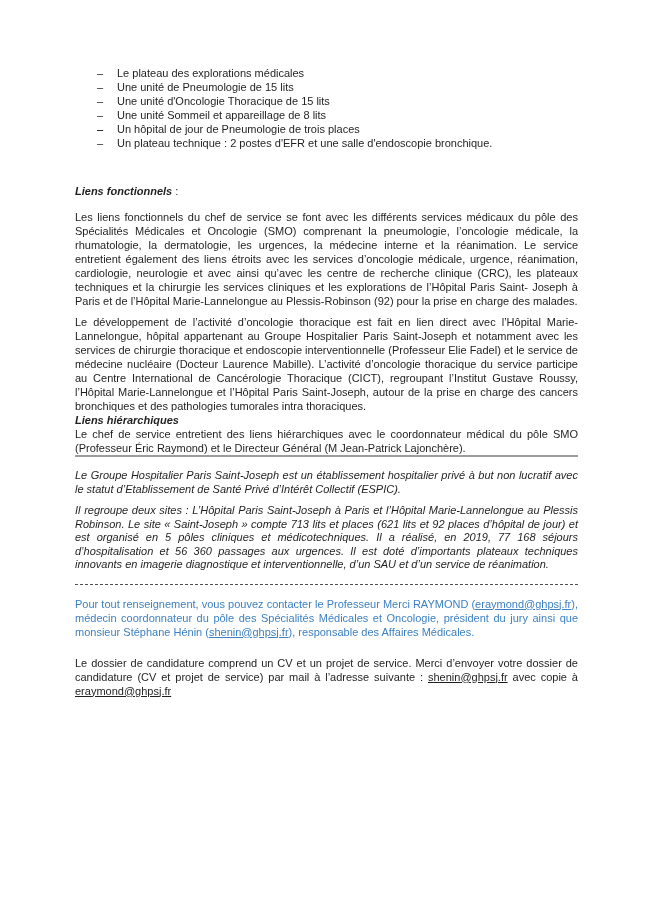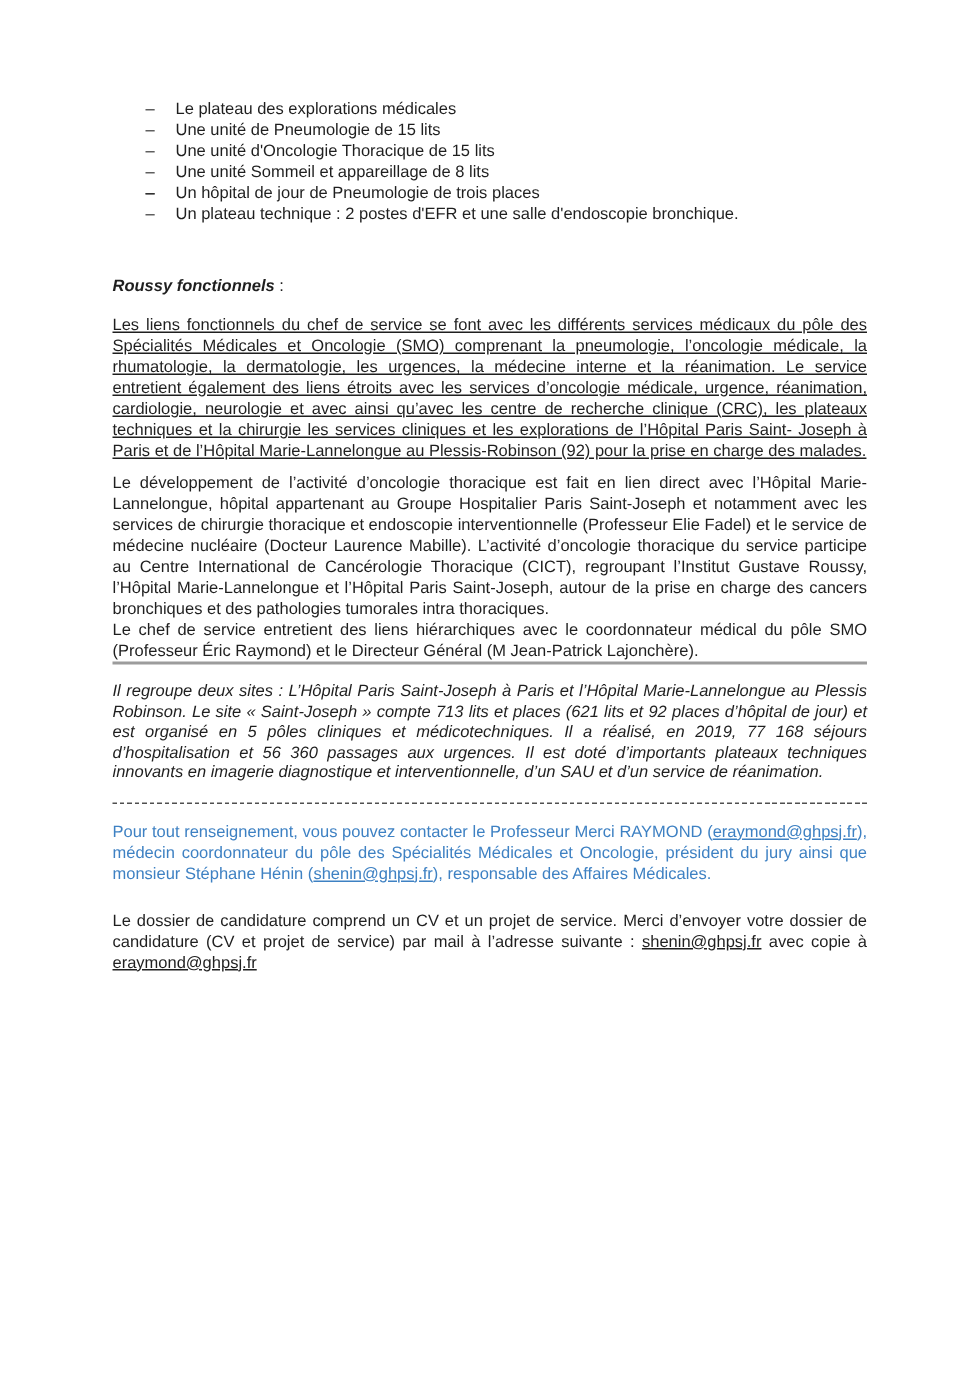--- a/index.html
+++ b/index.html
@@ -46,21 +46,21 @@
     line-height: 14px;
   }
   .heading-functional { margin: 0 0 12px 0; }
   .heading-hierarchical { margin: 0; }
   .heading-suffix { font-weight: normal; font-style: normal; }
   
   p {
     margin: 0;
     text-align: justify;
   }
-  .para-functional-1 { margin-bottom: 7px; text-decoration: underline; }
+  .para-functional-1 { margin-bottom: 7px; }
   .para-hierarchical { margin-bottom: 0; }
   
   .solid-divider {
     height: 2px;
     background: #9c9c9c;
     border: none;
     margin: 0 0 12px 0;
   }
   .dashed-divider {
     height: 1px;
@@ -120,32 +120,34 @@
     <li>
       <span class="dash">–</span>
       <span>Un hôpital de jour de Pneumologie de trois places</span>
     </li>
     <li>
       <span class="dash">–</span>
       <span>Un plateau technique : 2 postes d'EFR et une salle d'endoscopie bronchique.</span>
     </li>
   </ul>
 
-  <div class="section-heading heading-functional"><span>Roussy fonctionnels</span><span class="heading-suffix"> :</span></div>
+  <div class="section-heading heading-functional"><span>Liens fonctionnels</span><span class="heading-suffix"> :</span></div>
 
   <p class="para-functional-1">Les liens fonctionnels du chef de service se font avec les différents services médicaux du pôle des Spécialités Médicales et Oncologie (SMO) comprenant la pneumologie, l’oncologie médicale, la rhumatologie, la dermatologie, les urgences, la médecine interne et la réanimation. Le service entretient également des liens étroits avec les services d’oncologie médicale, urgence, réanimation, cardiologie, neurologie et avec ainsi qu’avec les centre de recherche clinique (CRC), les plateaux techniques et la chirurgie les services cliniques et les explorations de l’Hôpital Paris Saint- Joseph à Paris et de l’Hôpital Marie-Lannelongue au Plessis-Robinson (92) pour la prise en charge des malades.</p>
 
   <p class="para-functional-2">Le développement de l’activité d’oncologie thoracique est fait en lien direct avec l’Hôpital Marie-Lannelongue, hôpital appartenant au Groupe Hospitalier Paris Saint-Joseph et notamment avec les services de chirurgie thoracique et endoscopie interventionnelle (Professeur Elie Fadel) et le service de médecine nucléaire (Docteur Laurence Mabille). L’activité d’oncologie thoracique du service participe au Centre International de Cancérologie Thoracique (CICT), regroupant l’Institut Gustave Roussy, l’Hôpital Marie-Lannelongue et l’Hôpital Paris Saint-Joseph, autour de la prise en charge des cancers bronchiques et des pathologies tumorales intra thoraciques.</p>
 
+  <div class="section-heading heading-hierarchical">Liens hiérarchiques</div>
 
   <p class="para-hierarchical">Le chef de service entretient des liens hiérarchiques avec le coordonnateur médical du pôle SMO (Professeur Éric Raymond) et le Directeur Général (M Jean-Patrick Lajonchère).</p>
 
   <div class="solid-divider"></div>
 
   <div class="italic-block">
+    <p class="para-group-1">Le Groupe Hospitalier Paris Saint-Joseph est un établissement hospitalier privé à but non lucratif avec le statut d’Etablissement de Santé Privé d’Intérêt Collectif (ESPIC).</p>
     <p class="para-group-2">Il regroupe deux sites :  L’Hôpital Paris Saint-Joseph à Paris et l’Hôpital Marie-Lannelongue au Plessis Robinson. Le site « Saint-Joseph » compte 713 lits et places (621 lits et 92 places d’hôpital de jour) et est organisé en 5 pôles cliniques et médicotechniques. Il a réalisé, en 2019, 77 168 séjours d’hospitalisation et 56 360 passages aux urgences. Il est doté d’importants plateaux techniques innovants en imagerie diagnostique et interventionnelle, d’un SAU et d’un service de réanimation.</p>
   </div>
 
   <div class="dashed-divider"></div>
 
   <p class="para-contact"><span>Pour tout renseignement, vous pouvez contacter le Professeur Merci RAYMOND (</span><a>eraymond@ghpsj.fr</a><span>), médecin coordonnateur du pôle des Spécialités Médicales et Oncologie, président du jury  ainsi que monsieur Stéphane Hénin (</span><a>shenin@ghpsj.fr</a><span>), responsable des Affaires Médicales.</span></p>
 
   <p class="para-application"><span>Le dossier de candidature comprend un CV et un projet de service. Merci d’envoyer votre dossier de candidature (CV et projet de service) par mail à l’adresse suivante : </span><a>shenin@ghpsj.fr</a><span> avec copie à </span><a>eraymond@ghpsj.fr</a></p>
 
 </div>

